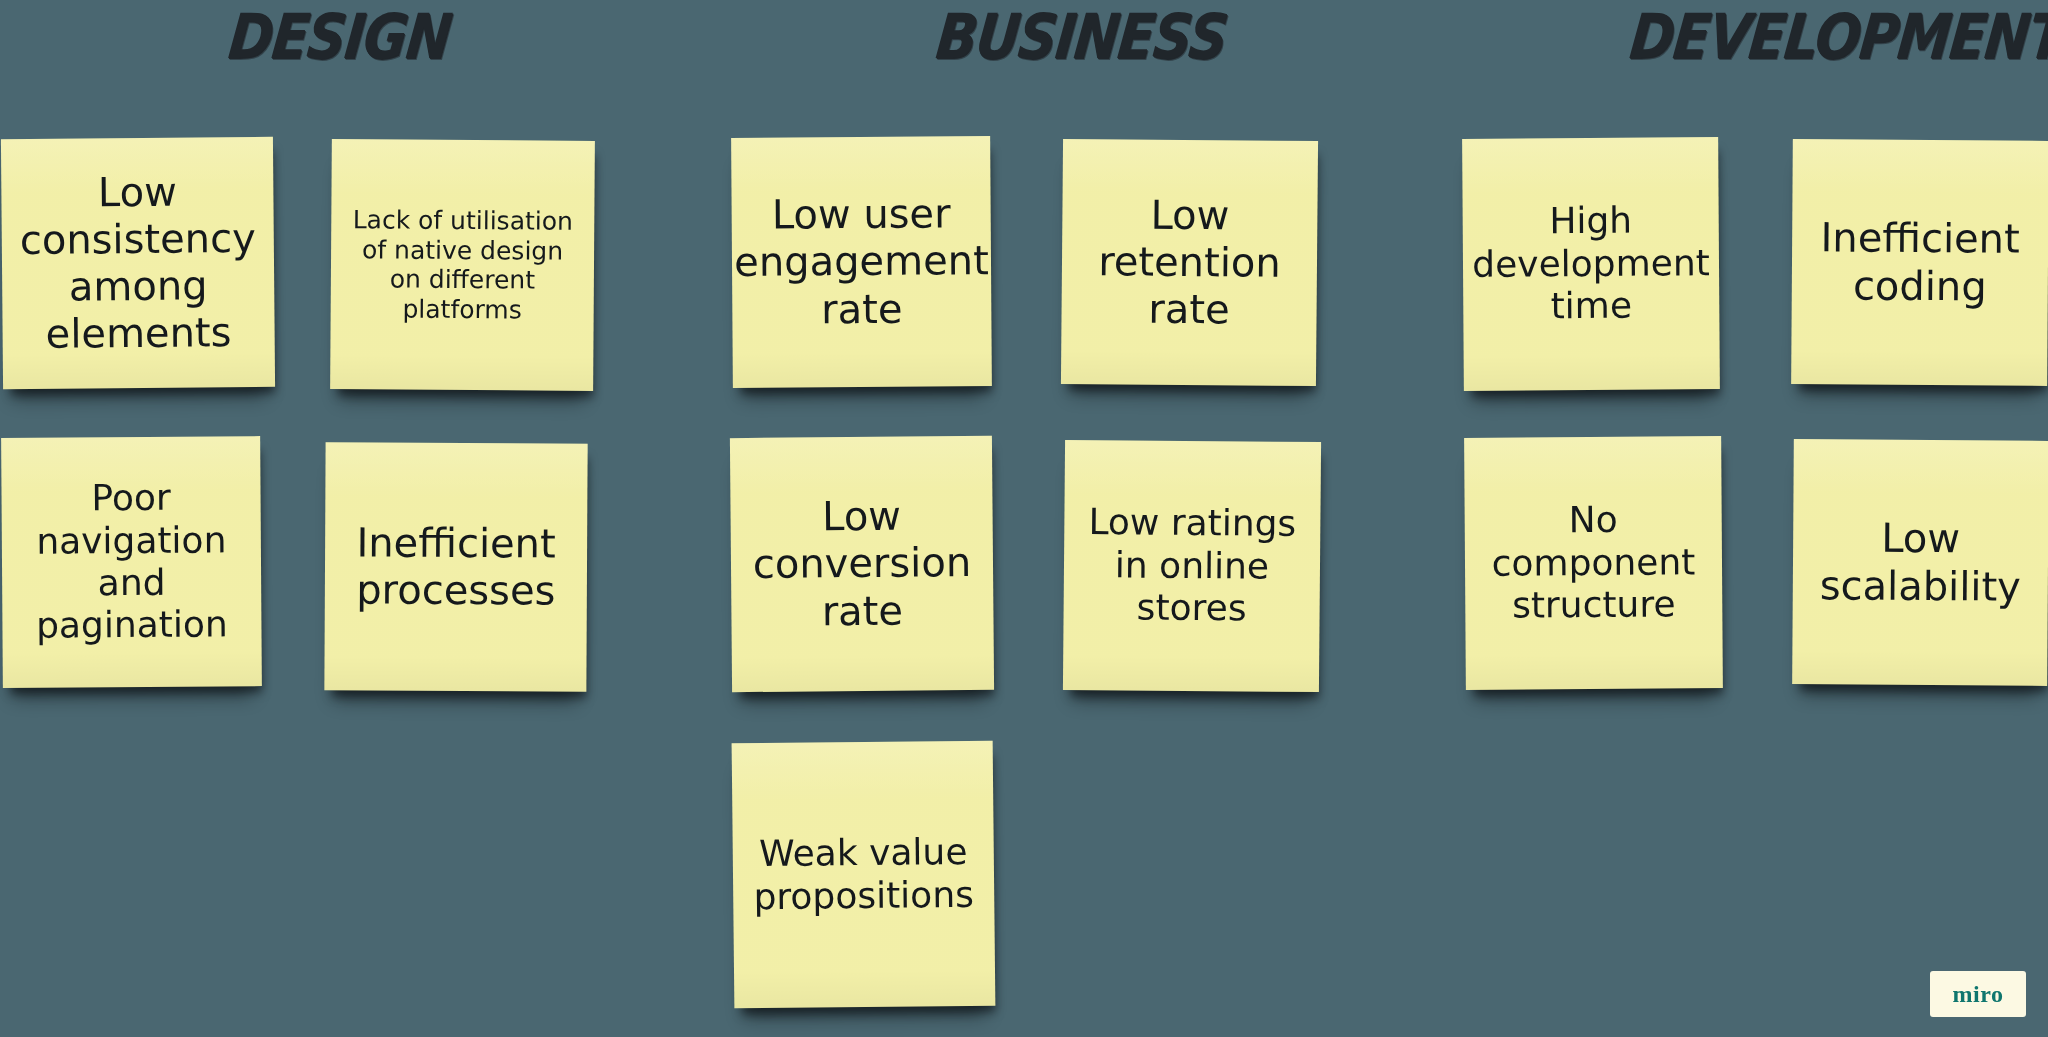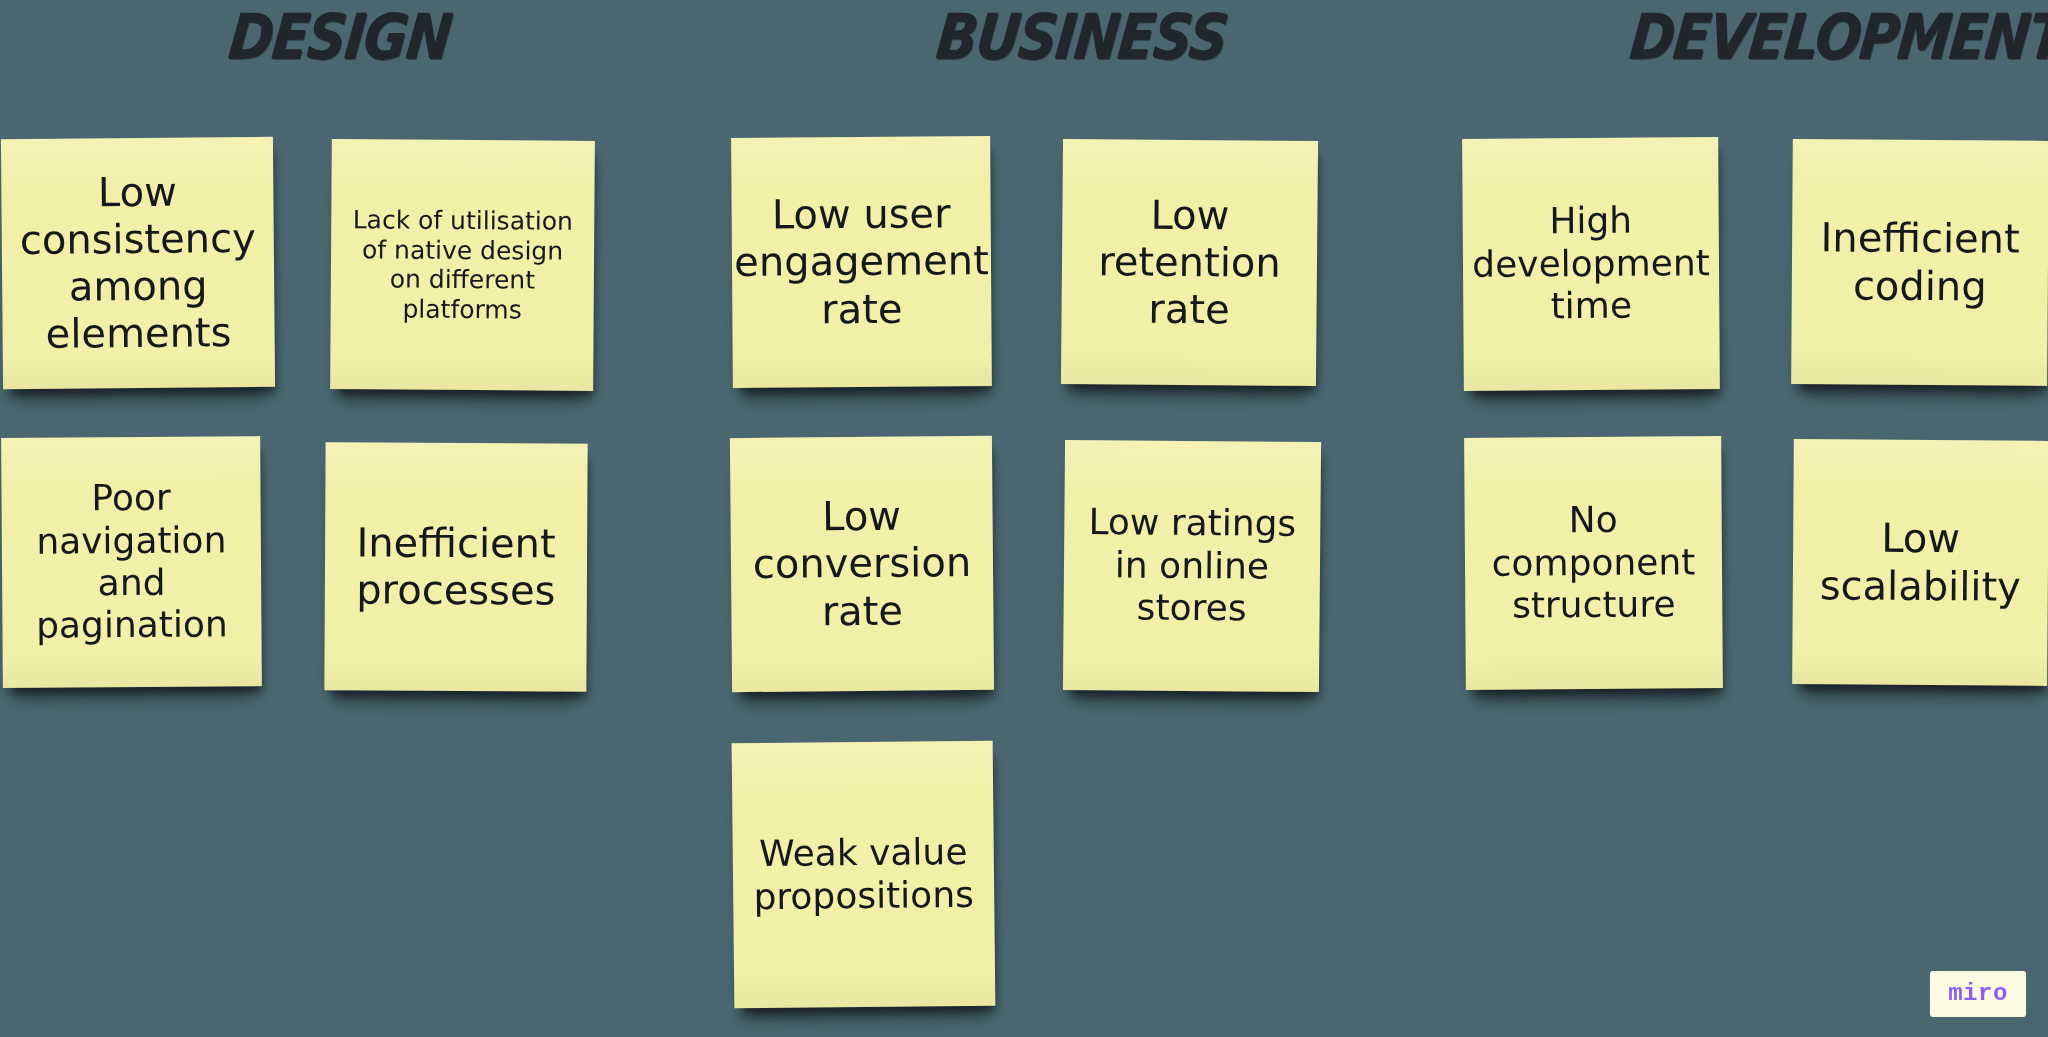--- a/index.html
+++ b/index.html
@@ -62,24 +62,24 @@
   
   #miro-watermark{
     position:absolute;
     right:22px;bottom:20px;
     width:96px;height:46px;
     background:#fcf9e3;
     border-radius:3px;
     display:flex;align-items:center;justify-content:center;
   }
   #miro-watermark .wm-text{
-    font-family:Liberation Mono, monospace;
+    font-family:Liberation Serif, serif;
     font-size:24px;
     font-weight:600;
-    color:#8b5cf6;
+    color:#0f766e;
     letter-spacing:.02em;
     line-height:1;
   }
 </style>
 </head>
 <body>
 
 <div id="board">
 
   <div class="col-header" style="left:208px;top:6px;font-size:62px;">DESIGN</div>

